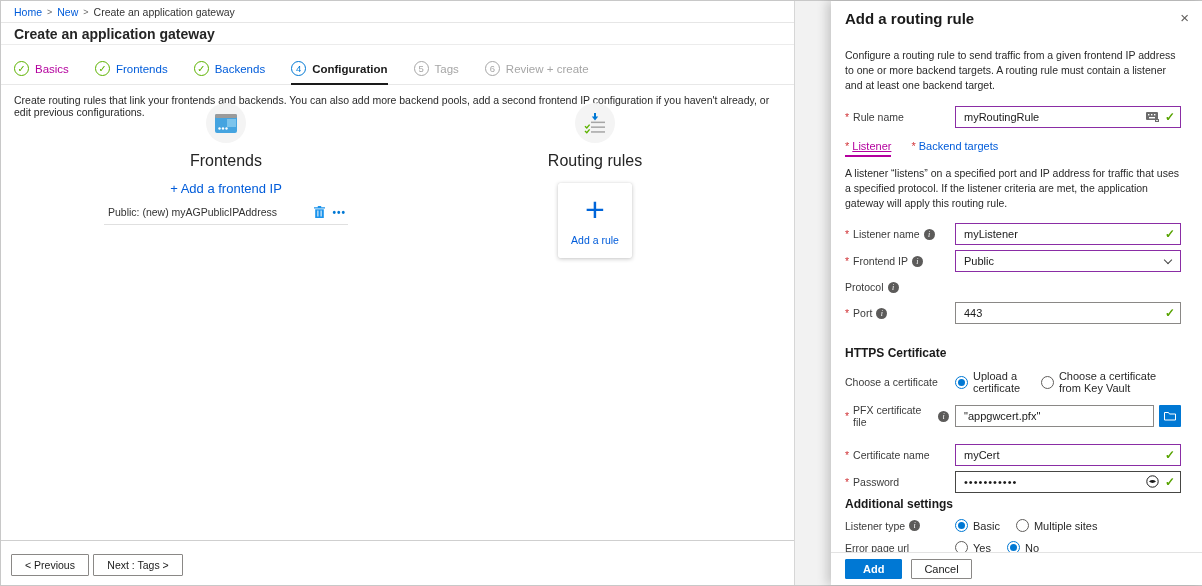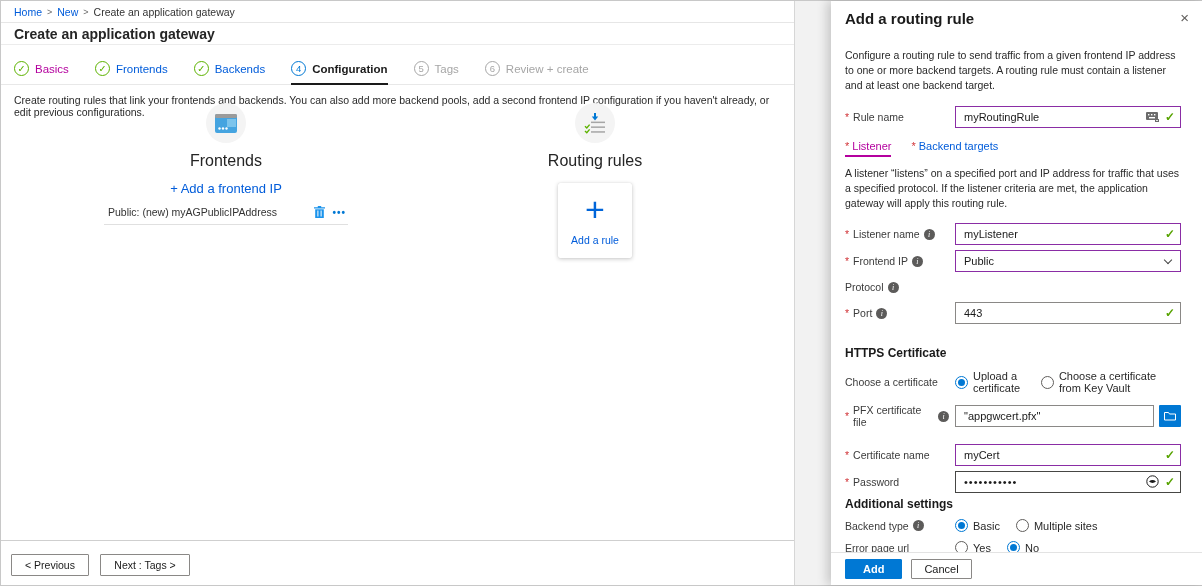--- a/index.html
+++ b/index.html
@@ -43,21 +43,21 @@
   .fe-item-label { flex:1; text-align:left; }
   .fe-actions { display:flex; align-items:center; gap:7px; }
   .more-dots { color:#0078d4; font-size:10px; font-weight:bold; letter-spacing:1px; cursor:pointer; }
   .trash { cursor:pointer; display:inline-flex; }
 
   .rule-card { width:74px; margin:13px auto 0; background:#fff; box-shadow:0 1px 4px rgba(0,0,0,.22), 0 0 1px rgba(0,0,0,.15); border-radius:2px; padding:8px 0 12px; cursor:pointer; }
   .plus-glyph { font-size:34px; color:#0065d9; line-height:36px; font-weight:normal; }
   .card-label { font-size:10.5px; color:#015cda; margin-top:7px; }
 
   .main-footer { position:absolute; left:0; right:0; bottom:0; height:45px; border-top:1px solid #cfcfcf; background:#fff; padding:13px 0 0 10px; }
-  .btn-nav { font-family:inherit; font-size:10.5px; padding:4px 13px; background:#fff; border:1px solid #8a8886; color:#1a1a1a; margin-right:7px; cursor:pointer; border-radius:1px; }
+  .btn-nav { font-family:inherit; font-size:10.5px; padding:4px 13px; background:#fff; border:1px solid #8a8886; color:#1a1a1a; margin-right:0; cursor:pointer; border-radius:1px; }
 
   
   .panel { position:absolute; left:830px; top:0; width:372px; height:584px; background:#fff; box-shadow:-4px 0 10px rgba(0,0,0,.18); padding:9px 22px 0 14px; }
   .panel-header { display:flex; justify-content:space-between; align-items:flex-start; }
   .panel-title { font-size:15px; font-weight:bold; color:#1a1a1a; }
   .close-btn { color:#605e5c; font-size:15px; line-height:15px; cursor:pointer; margin-right:-8px; }
   .panel-desc { margin-top:21px; font-size:10.5px; color:#292929; line-height:1.45; }
 
   .frow { display:flex; align-items:center; }
   .flabel { flex:0 0 110px; font-size:10.5px; color:#3b3b3b; display:flex; align-items:center; gap:4px; padding-right:6px; }
@@ -71,21 +71,21 @@
   .input-check { position:absolute; right:6px; top:4px; color:#57a300; font-size:12px; font-weight:bold; pointer-events:none; }
   .kbd-icon { position:absolute; right:22px; top:6px; display:inline-flex; }
   .eye-icon { position:absolute; right:22px; top:4px; display:inline-flex; cursor:pointer; }
 
   .selectbox { width:100%; height:22px; border:1px solid #8a2da5; font-size:11px; padding:0 20px 0 8px; display:flex; align-items:center; color:#1a1a1a; background:#fff; cursor:pointer; }
   .chevron { position:absolute; right:10px; top:7px; width:6px; height:6px; border-right:1.2px solid #444; border-bottom:1.2px solid #444; transform:rotate(45deg); pointer-events:none; }
 
   .ptabs { display:flex; gap:20px; margin-top:12px; }
   .ptab { font-size:11px; padding-bottom:3px; cursor:pointer; display:flex; gap:3px; border-bottom:2px solid transparent; }
   .ptab.active { border-bottom-color:#b4009e; }
-  .ptab.active .ptab-label { color:#b4009e; }
+  .ptab.active .ptab-label { color:#b4009e;text-decoration:underline; }
   .ptab-label { color:#015cda; }
   .panel-note { margin-top:9px; font-size:10.5px; color:#292929; line-height:1.45; }
 
   .radio-group { display:flex; align-items:center; gap:16px; }
   .radio-group.stacked { align-items:flex-start; gap:3px; }
   .radio-opt { display:inline-flex; align-items:center; gap:5px; cursor:pointer; font-size:11px; color:#292929; }
   .radio { width:13px; height:13px; border-radius:50%; border:1px solid #605e5c; position:relative; background:#fff; flex:0 0 13px; }
   .radio.checked { border-color:#0078d4; }
   .radio.checked::after { content:""; position:absolute; inset:2px; border-radius:50%; background:#0078d4; }
 
@@ -348,21 +348,21 @@
           </svg>
         </span>
         <span class="input-check">✓</span>
       </div>
     </div>
 
     <div class="section-heading mt20">Additional settings</div>
 
     <div class="frow mt8">
       <div class="flabel">
-        <span>Backend type</span>
+        <span>Listener type</span>
         <span class="info-icon"></span>
       </div>
       <div class="fcontrol radio-group">
         <span class="radio-opt">
           <span class="radio checked"></span>
           <span>Basic</span>
         </span>
         <span class="radio-opt">
           <span class="radio"></span>
           <span>Multiple sites</span>

